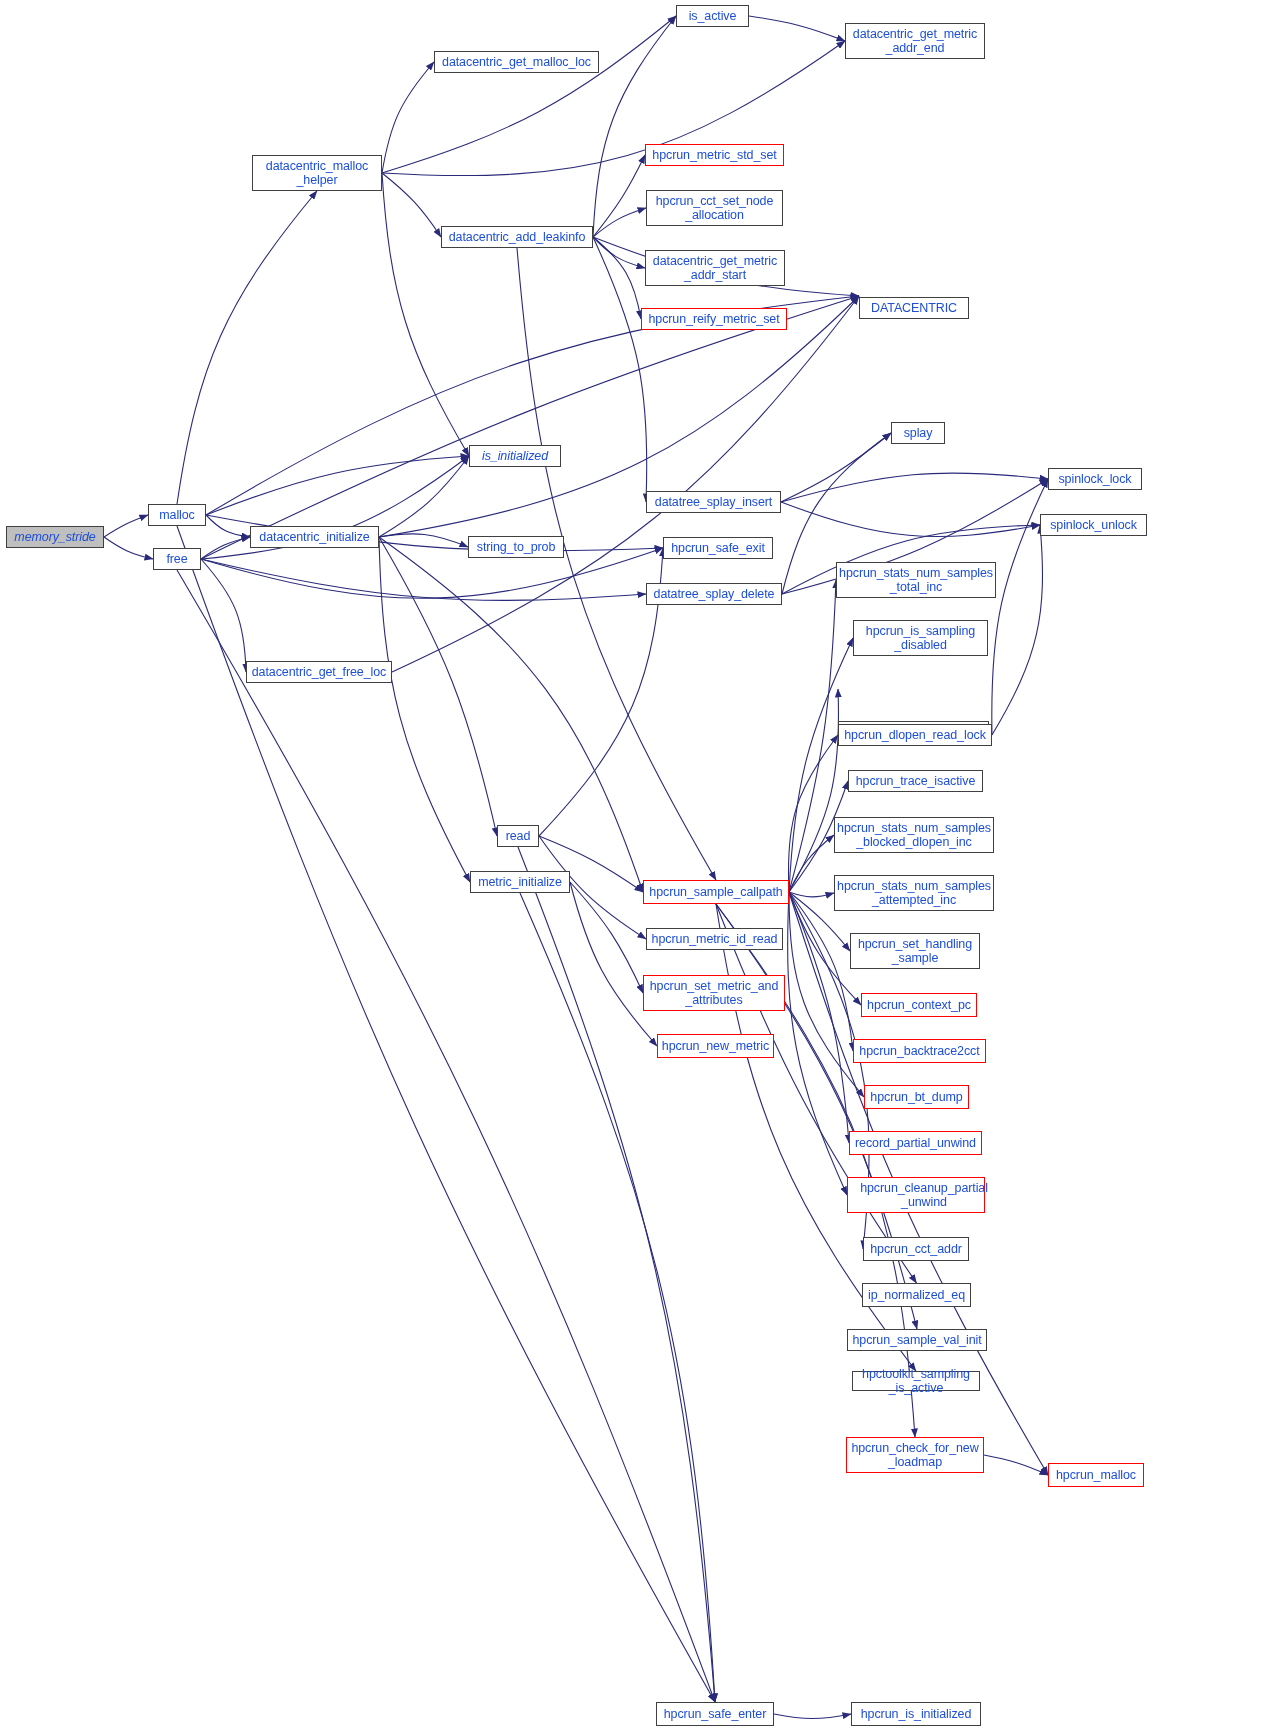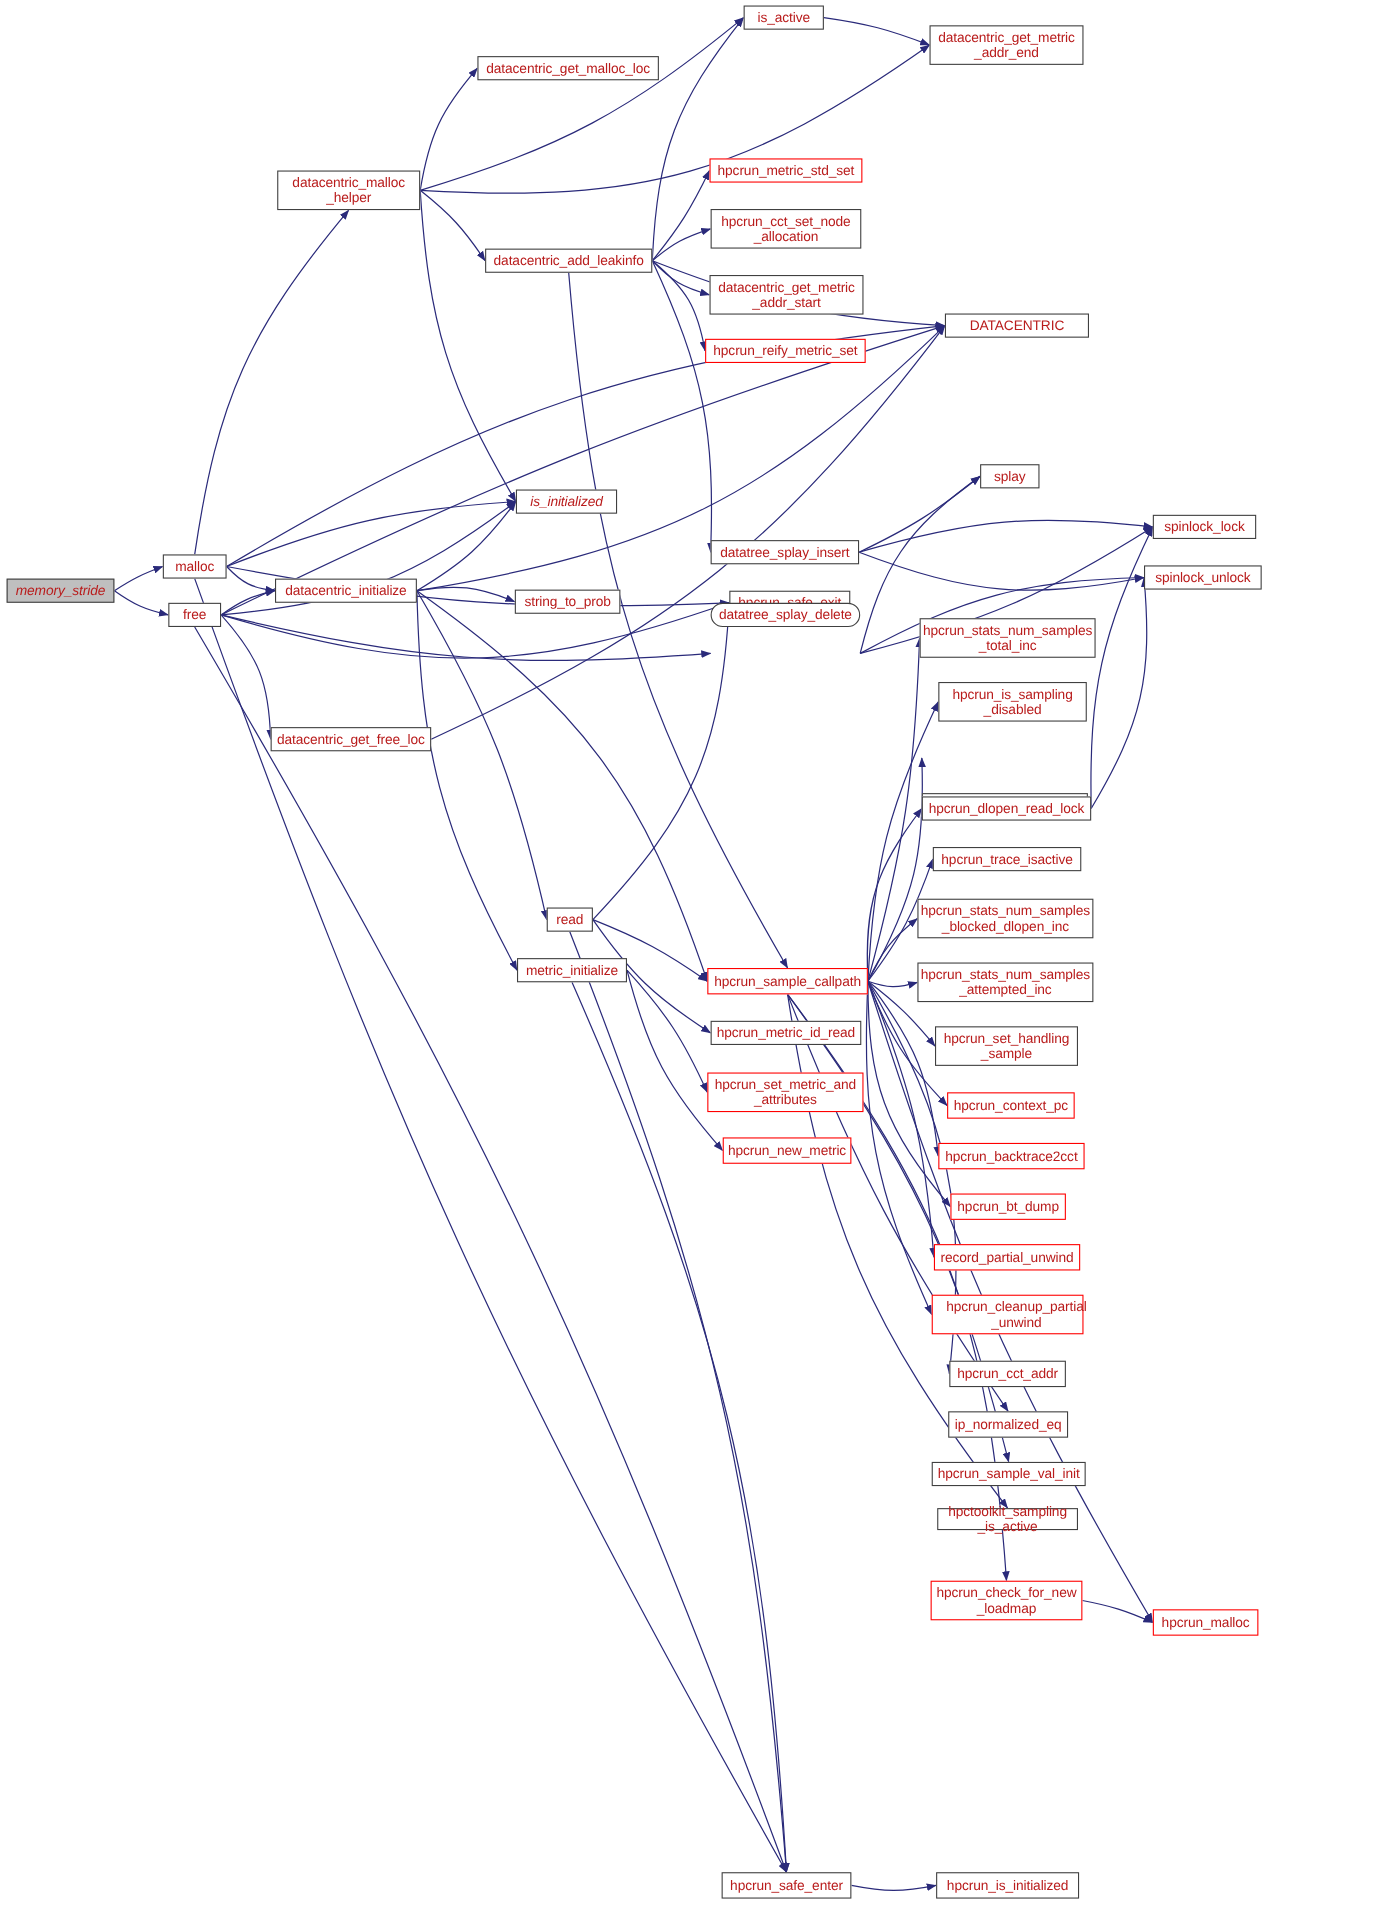--- a/index.html
+++ b/index.html
@@ -24,21 +24,21 @@
   }
   .node {
     position: absolute;
     box-sizing: border-box;
     display: flex;
     align-items: center;
     justify-content: center;
     text-align: center;
     background: #ffffff;
     border: 1px solid #404040;
-    color: #b91c1c;
+    color: #1d4ed8;
     font-size: 12.5px;
     line-height: 14px;
     white-space: pre-line;
     letter-spacing: -0.1px;
     z-index: 5;
   }
   .node.red {
     border-color: #ff0000;
   }
   .node.root {
@@ -140,28 +140,28 @@
     <div class="node" style="left: 676px; top: 5px; width: 73px; height: 22px;">is_active</div>
     <div class="node" style="left: 845px; top: 23px; width: 140px; height: 36px;">datacentric_get_metric
 _addr_end</div>
     <div class="node" style="left: 441px; top: 226px; width: 152px; height: 22px;">datacentric_add_leakinfo</div>
     <div class="node red" style="left: 645px; top: 144px; width: 139px; height: 22px;">hpcrun_metric_std_set</div>
     <div class="node" style="left: 646px; top: 190px; width: 137px; height: 36px;">hpcrun_cct_set_node
 _allocation</div>
     <div class="node" style="left: 645px; top: 250px; width: 140px; height: 36px;">datacentric_get_metric
 _addr_start</div>
     <div class="node red" style="left: 641px; top: 308px; width: 146px; height: 22px;">hpcrun_reify_metric_set</div>
-    <div class="node" style="left: 859px; top: 285px; width: 131px; height: 22px;">DATACENTRIC</div>
+    <div class="node" style="left: 859px; top: 297px; width: 110px; height: 22px;">DATACENTRIC</div>
     <div class="node" style="left: 469px; top: 445px; width: 92px; height: 22px; font-style: italic;">is_initialized</div>
     <div class="node" style="left: 250px; top: 526px; width: 129px; height: 22px;">datacentric_initialize</div>
     <div class="node" style="left: 468px; top: 536px; width: 96px; height: 22px;">string_to_prob</div>
     <div class="node" style="left: 891px; top: 422px; width: 54px; height: 22px;">splay</div>
     <div class="node" style="left: 646px; top: 491px; width: 135px; height: 22px;">datatree_splay_insert</div>
     <div class="node" style="left: 663px; top: 537px; width: 110px; height: 22px;">hpcrun_safe_exit</div>
-    <div class="node" style="left: 646px; top: 548px; width: 136px; height: 22px; border-radius: 11px;">datatree_splay_delete</div>
+    <div class="node" style="left: 646px; top: 583px; width: 136px; height: 22px;">datatree_splay_delete</div>
     <div class="node" style="left: 1048px; top: 468px; width: 94px; height: 22px;">spinlock_lock</div>
     <div class="node" style="left: 1040px; top: 514px; width: 107px; height: 22px;">spinlock_unlock</div>
     <div class="node" style="left: 246px; top: 661px; width: 146px; height: 22px;">datacentric_get_free_loc</div>
     <div class="node" style="left: 836px; top: 562px; width: 160px; height: 36px;">hpcrun_stats_num_samples
 _total_inc</div>
     <div class="node" style="left: 853px; top: 620px; width: 135px; height: 36px;">hpcrun_is_sampling
 _disabled</div>
     <div class="node" style="left: 838px; top: 678px; width: 151px; height: 22px; margin-top: 43px;">hpcrun_all_sources_stop</div>
     <div class="node" style="left: 838px; top: 724px; width: 154px; height: 22px;">hpcrun_dlopen_read_lock</div>
     <div class="node" style="left: 848px; top: 770px; width: 135px; height: 22px;">hpcrun_trace_isactive</div>

